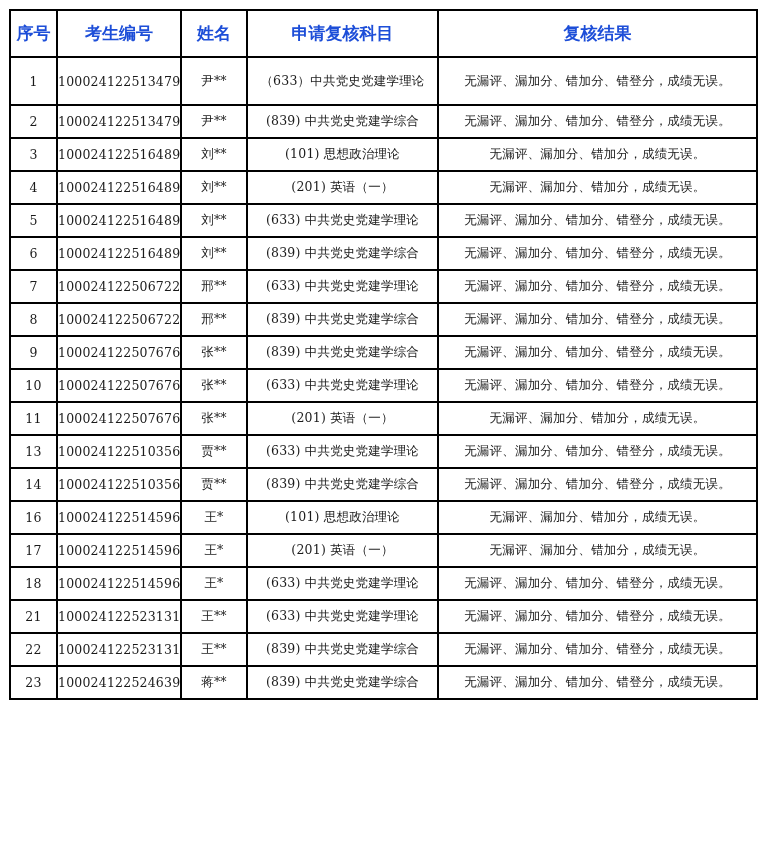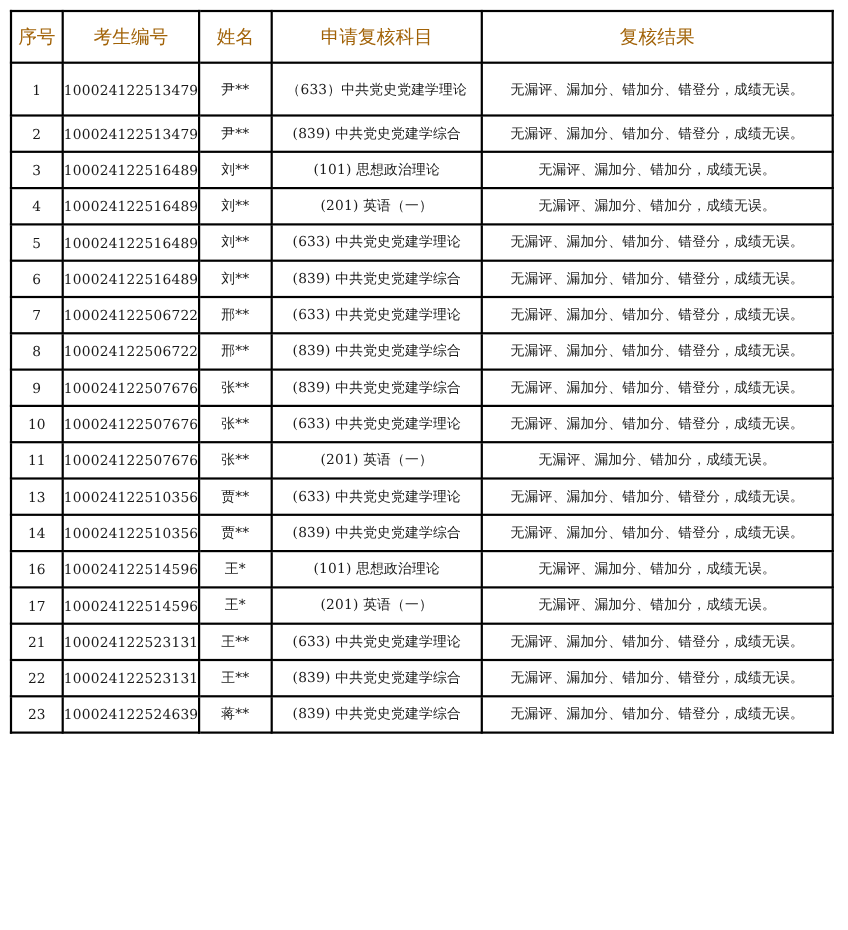--- a/index.html
+++ b/index.html
@@ -16,24 +16,24 @@
   table.review th, table.review td {
     border: 2px solid #000;
     text-align: center;
     vertical-align: middle;
     padding: 0;
     white-space: nowrap;
     overflow: hidden;
   }
   table.review th {
     font-family: "DejaVu Sans", "Liberation Sans", sans-serif;
-    font-weight: normal;
+    font-weight: bold;
     font-size: 17px;
     height: 45px;
-    color: #a16207;
+    color: #1d4ed8;
   }
   table.review td {
     font-size: 12.5px;
     height: 31px;
     letter-spacing: 0.2px;
   }
   table.review tr.tall td { height: 46px; }
   td.c-no { font-size: 13px; }
   td.c-id { text-align: left; padding-left: 2px; font-size: 12.5px; margin-left: 44px; }
   td.c-subj { font-size: 12.5px; margin-left: 32px; }
@@ -164,20 +164,27 @@
     <td class="c-res">无漏评、漏加分、错加分，成绩无误。</td>
   </tr>
       <tr>
     <td class="c-no">17</td>
     <td class="c-id">100024122514596</td>
     <td class="c-name">王*</td>
     <td class="c-subj">(201) 英语（一）</td>
     <td class="c-res">无漏评、漏加分、错加分，成绩无误。</td>
   </tr>
       <tr>
+    <td class="c-no">18</td>
+    <td class="c-id">100024122514596</td>
+    <td class="c-name">王*</td>
+    <td class="c-subj">(633) 中共党史党建学理论</td>
+    <td class="c-res">无漏评、漏加分、错加分、错登分，成绩无误。</td>
+  </tr>
+      <tr>
     <td class="c-no">21</td>
     <td class="c-id">100024122523131</td>
     <td class="c-name">王**</td>
     <td class="c-subj">(633) 中共党史党建学理论</td>
     <td class="c-res">无漏评、漏加分、错加分、错登分，成绩无误。</td>
   </tr>
       <tr>
     <td class="c-no">22</td>
     <td class="c-id">100024122523131</td>
     <td class="c-name">王**</td>

